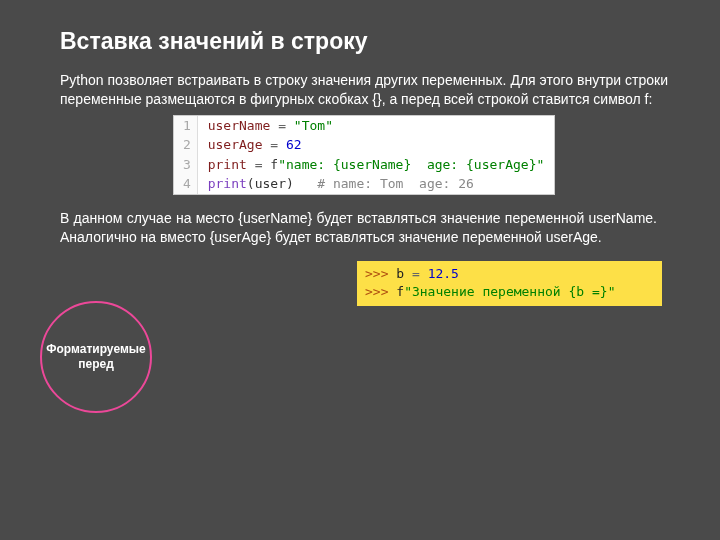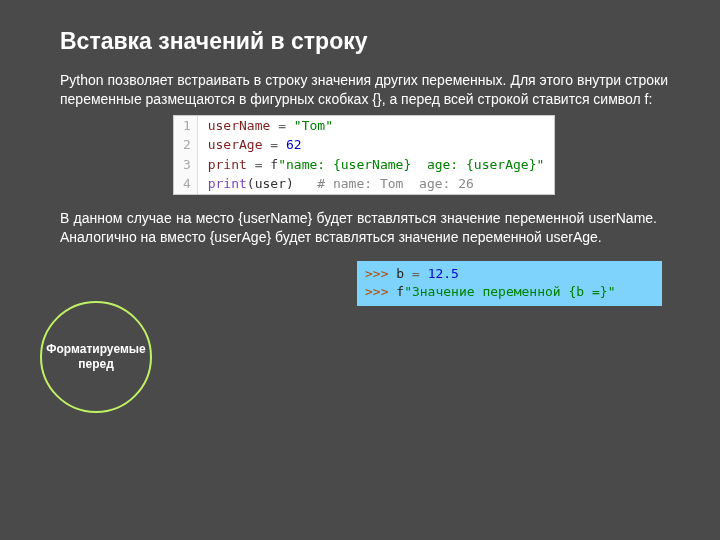--- a/index.html
+++ b/index.html
@@ -66,21 +66,21 @@
     margin: 0 11px 14px 0;
   }
   .bottom-row {
     display: flex;
     align-items: flex-start;
     gap: 14px;
   }
   .circle {
     width: 112px;
     height: 112px;
-    border: 2px solid #bef264;
+    border: 2px solid #ec4899;
     border-radius: 50%;
     display: flex;
     align-items: center;
     justify-content: center;
     flex-direction: column;
     font-size: 12px;
     font-weight: 700;
     text-align: right;
     line-height: 1.2;
     margin-left: -20px;
@@ -95,21 +95,21 @@
     line-height: 1.35;
     text-align: justify;
     margin-bottom: 10px;
   }
   .code2-wrap {
     text-align: right;
     padding-right: 6px;
   }
   .code2 {
     display: inline-block;
-    background: #7dd3fc;
+    background: #fde047;
     padding: 4px 8px;
     font-family: "Consolas", monospace;
     font-size: 13px;
     line-height: 1.45;
     text-align: left;
     min-width: 305px;
   }
   .prompt { color: #b05010; }
   .py-ident { color: #222; }
   .py-num { color: #0000cc; }

